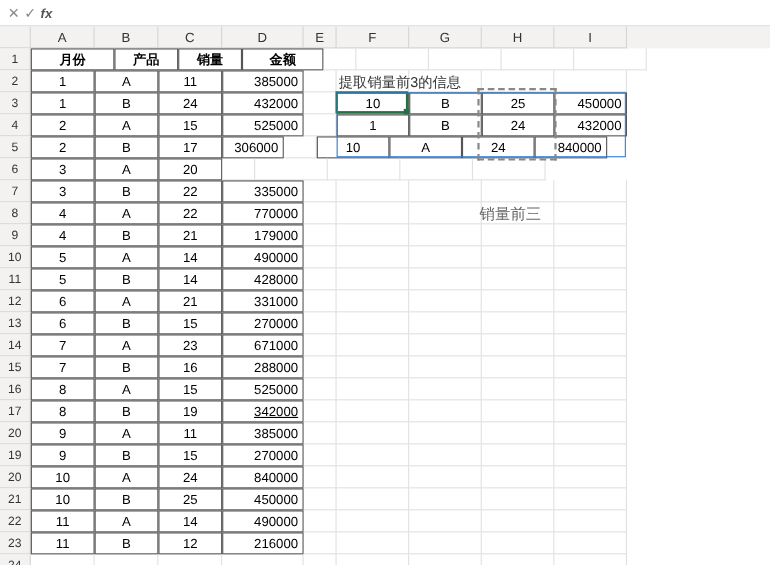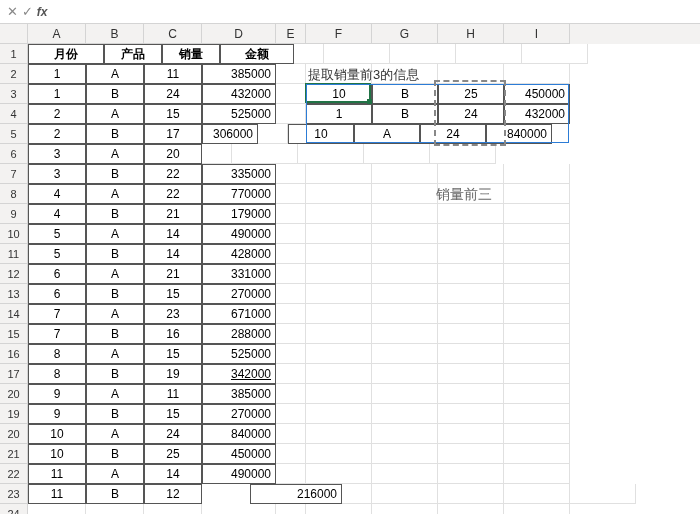--- a/index.html
+++ b/index.html
@@ -432,21 +432,21 @@
         <div class="cell" style="width: 66px;"></div>
         <div class="cell" style="width: 66px;"></div>
         <div class="cell" style="width: 66px;"></div>
         <div class="cell" style="width: 66px;"></div>
       </div>
       <div class="row">
         <div class="row-h">23</div>
         <div class="cell center b-all" style="width: 58px;">11</div>
         <div class="cell center b-all" style="width: 58px;">B</div>
         <div class="cell center b-all" style="width: 58px;">12</div>
-        <div class="cell b-all right" style="width: 92px; margin-left: 48px;">216000</div>
+        <div class="cell b-all right" style="width: 74px;">216000</div>
         <div class="cell" style="width: 30px;"></div>
         <div class="cell" style="width: 66px;"></div>
         <div class="cell" style="width: 66px;"></div>
         <div class="cell" style="width: 66px;"></div>
         <div class="cell" style="width: 66px;"></div>
       </div>
       <div class="row">
         <div class="row-h">24</div>
         <div class="cell" style="width: 58px;"></div>
         <div class="cell" style="width: 58px;"></div>

